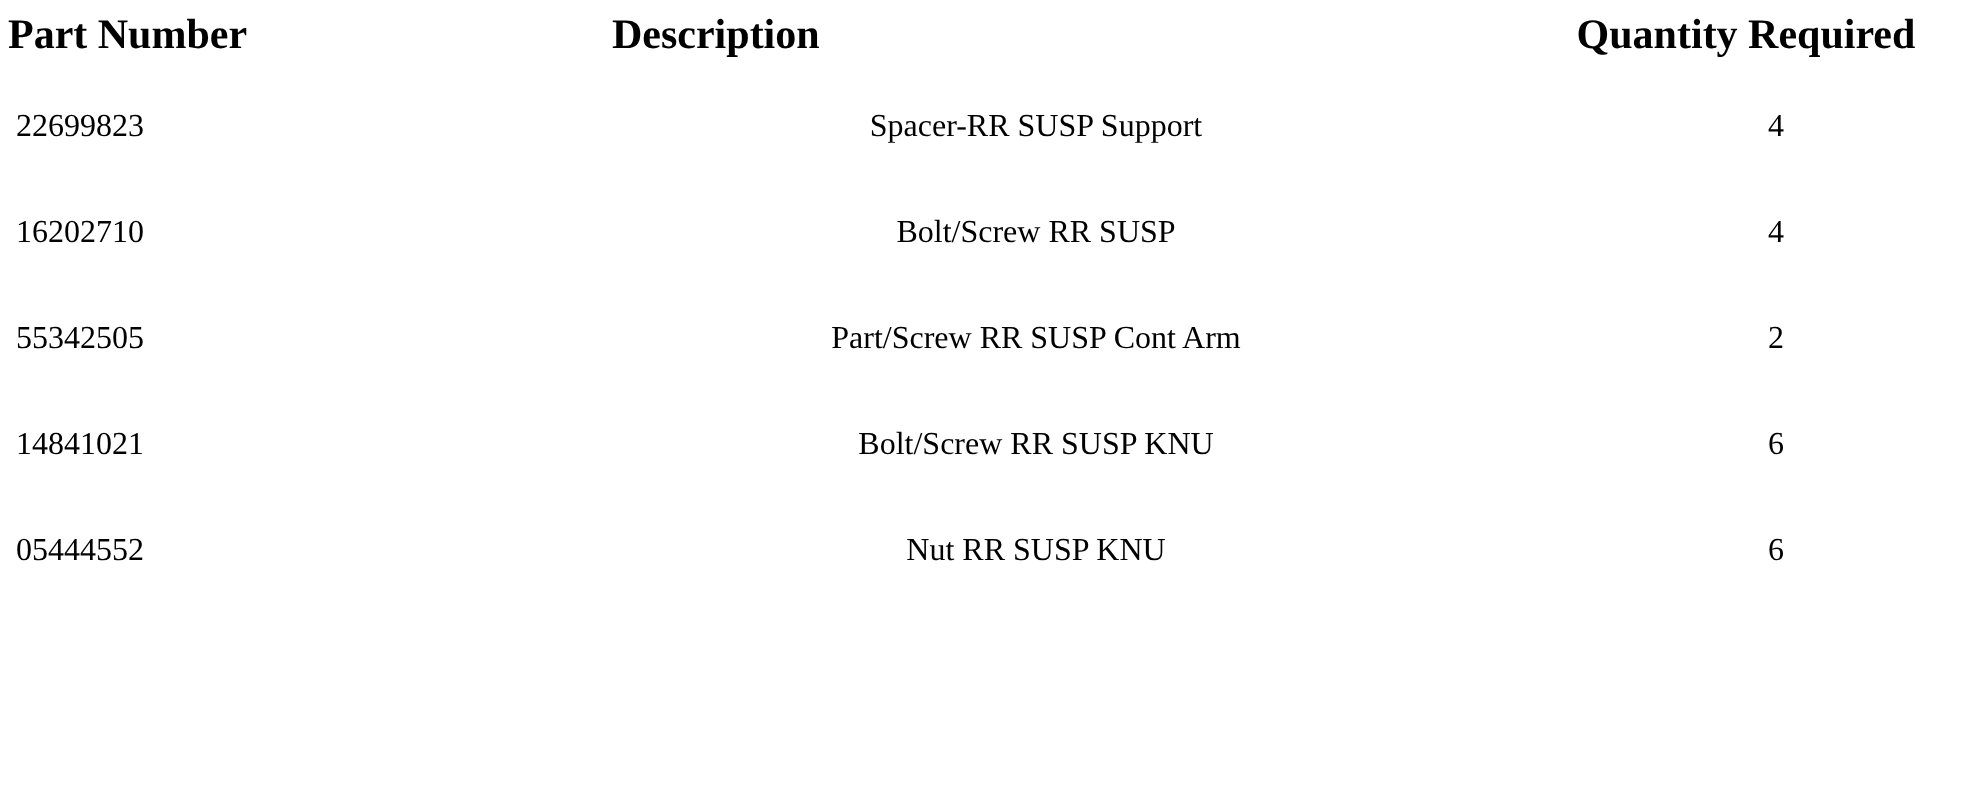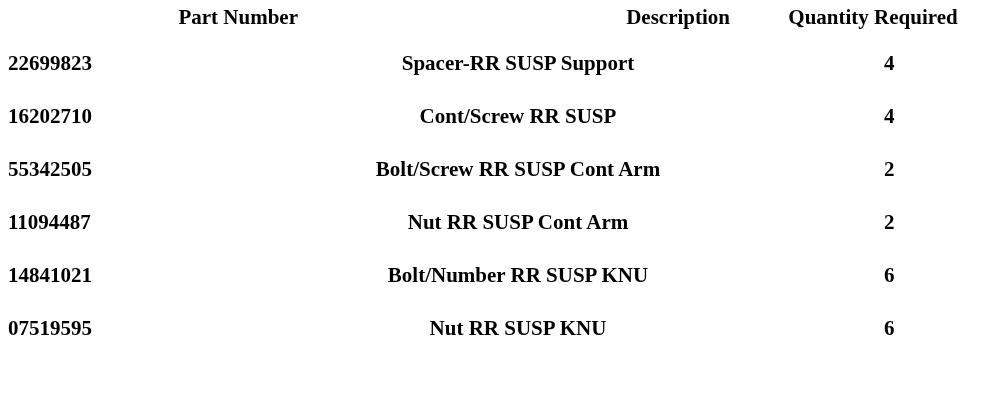--- a/index.html
+++ b/index.html
@@ -35,35 +35,35 @@
   thead th {
     font-weight: bold;
     font-size: 21px;
     line-height: 26px;
     padding: 4px 0 16px 0;
     border: 0;
     vertical-align: top;
     white-space: nowrap;
   }
   th.h-part {
-    text-align: right;
-    padding-left: 16px;
+    text-align: left;
+    padding-left: 4px;
   }
   th.h-desc {
-    text-align: right;
+    text-align: left;
     padding-left: 8px;
   }
   th.h-qty {
     text-align: center;
     padding-left: 24px;
   }
 
   tbody td {
-    font-weight: bold;
-    font-size: 21px;
+    font-weight: normal;
+    font-size: 16px;
     line-height: 35px;
     border: 0;
     vertical-align: top;
     padding: 0 0 18px 0;
   }
   td.d-part {
     text-align: left;
     padding-left: 8px;
     white-space: nowrap;
   }
@@ -97,38 +97,33 @@
       </tr>
     </thead>
     <tbody>
       <tr>
         <td class="d-part">22699823</td>
         <td class="d-desc">Spacer-RR SUSP Support</td>
         <td class="d-qty">4</td>
       </tr>
       <tr>
         <td class="d-part">16202710</td>
-        <td class="d-desc">Cont/Screw RR SUSP</td>
+        <td class="d-desc">Bolt/Screw RR SUSP</td>
         <td class="d-qty">4</td>
       </tr>
       <tr>
         <td class="d-part">55342505</td>
-        <td class="d-desc">Bolt/Screw RR SUSP Cont Arm</td>
-        <td class="d-qty">2</td>
-      </tr>
-      <tr>
-        <td class="d-part">11094487</td>
-        <td class="d-desc">Nut RR SUSP Cont Arm</td>
+        <td class="d-desc">Part/Screw RR SUSP Cont Arm</td>
         <td class="d-qty">2</td>
       </tr>
       <tr>
         <td class="d-part">14841021</td>
-        <td class="d-desc">Bolt/Number RR SUSP KNU</td>
+        <td class="d-desc">Bolt/Screw RR SUSP KNU</td>
         <td class="d-qty">6</td>
       </tr>
       <tr>
-        <td class="d-part">07519595</td>
+        <td class="d-part">05444552</td>
         <td class="d-desc">Nut RR SUSP KNU</td>
         <td class="d-qty">6</td>
       </tr>
     </tbody>
   </table>
 </div>
 
 </body></html>

